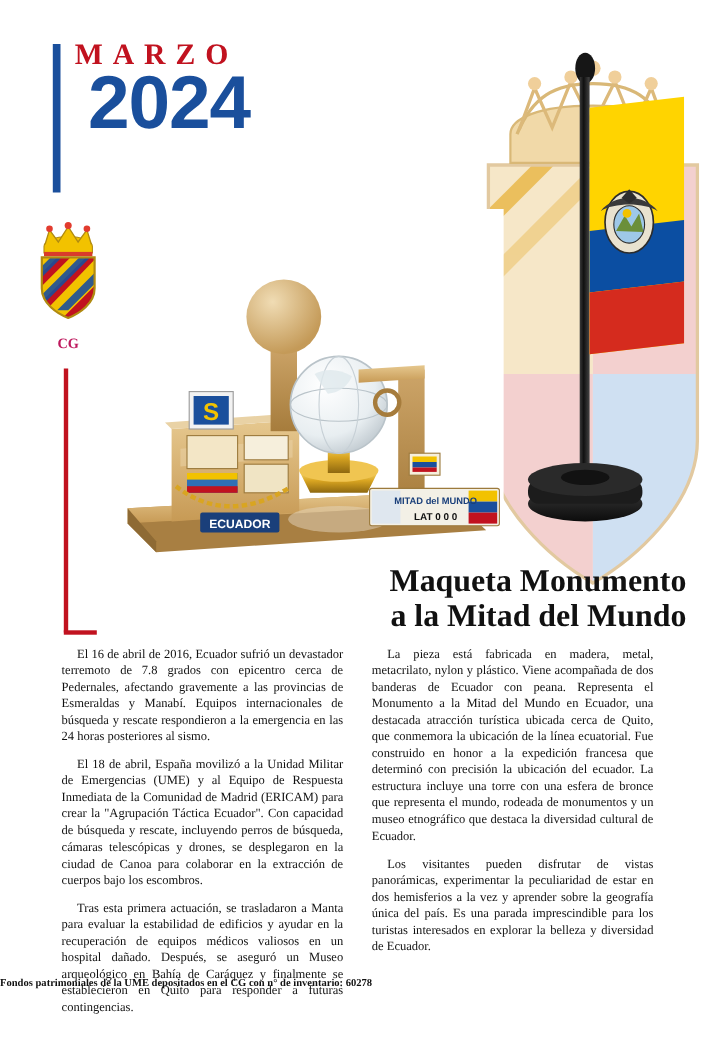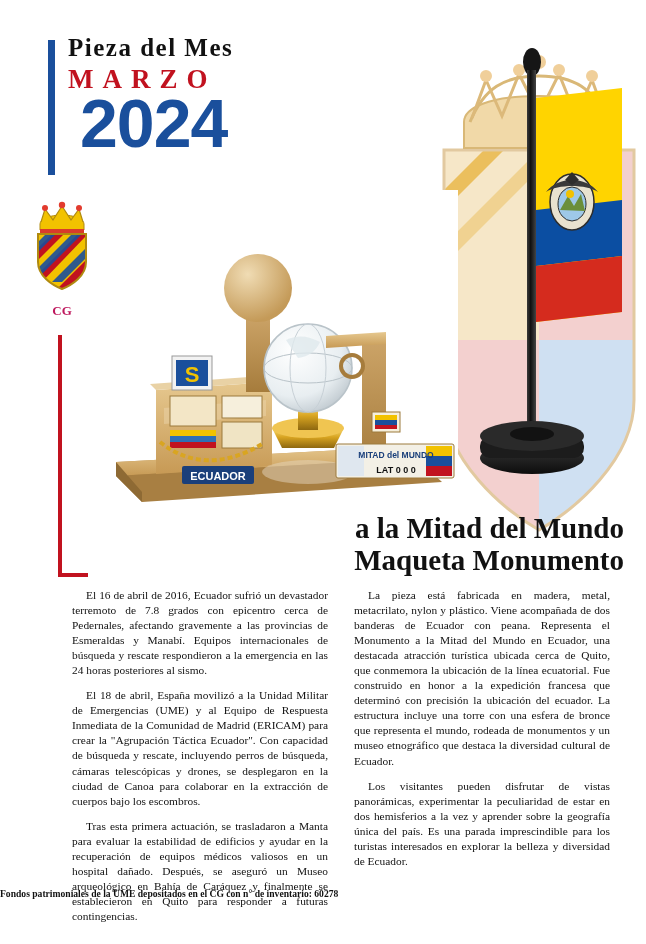--- a/index.html
+++ b/index.html
@@ -136,21 +136,21 @@
     font-weight: bold;
     font-size: 29px;
     line-height: 1.12;
     color: #111;
     z-index: 6;
   }
 
   
   .columns {
     position: absolute;
-    left: 72px;
+    left: 56px;
     top: 588px;
     width: 538px;
     display: flex;
     gap: 26px;
     z-index: 6;
   }
   .col {
     width: 256px;
   }
   .col p {
@@ -206,21 +206,20 @@
     <circle cx="62" cy="46" r="6" fill="#f0cf9a"></circle>
     <circle cx="95" cy="40" r="6" fill="#f0cf9a"></circle>
     <circle cx="115" cy="32" r="7" fill="#f0cf9a"></circle>
     <circle cx="135" cy="40" r="6" fill="#f0cf9a"></circle>
     <circle cx="168" cy="46" r="6" fill="#f0cf9a"></circle>
   </g>
 </svg>
 
 <div class="header-rule"></div>
 <div class="header">
-  <div class="pieza-line">Pieza  del  Mes</div>
   <div class="month-line">MARZO</div>
   <div class="year-line">2024</div>
 </div>
 
 <div class="emblem-wrap">
   <svg width="72" height="96" viewBox="0 0 72 96" xmlns="http://www.w3.org/2000/svg">
 
     <g>
       <path d="M14,30 L58,30 L58,24 C58,19 48,15 36,15 C24,15 14,19 14,24 Z" fill="#f2c200" stroke="#b08a10" stroke-width="1"></path>
       <path d="M15,22 L19,9 L27,20 L36,6 L45,20 L53,9 L57,22" fill="#f2c200" stroke="#b08a10" stroke-width="1.2"></path>
@@ -373,22 +372,22 @@
     </g>
   </g>
 
   <ellipse cx="60" cy="418" rx="52" ry="16" fill="url(#baseG)"></ellipse>
   <rect x="8" y="396" width="104" height="22" rx="10" fill="#1c1c1c"></rect>
   <ellipse cx="60" cy="396" rx="52" ry="15" fill="#2a2a2a"></ellipse>
   <ellipse cx="60" cy="394" rx="22" ry="7" fill="#121212"></ellipse>
 </svg>
 
 <div class="title">
+  <div>Maqueta Monumento</div>
   <div>a la Mitad del Mundo</div>
-  <div>Maqueta Monumento</div>
 </div>
 
 <div class="columns">
   <div class="col">
     <p>El 16 de abril de 2016, Ecuador sufrió un devastador terremoto de 7.8 grados con epicentro cerca de Pedernales, afectando gravemente a las provincias de Esmeraldas y Manabí. Equipos internacionales de búsqueda y rescate respondieron a la emergencia en las 24 horas posteriores al sismo.</p>
     <p>El 18 de abril, España movilizó a la Unidad Militar de Emergencias (UME) y al Equipo de Respuesta Inmediata de la Comunidad de Madrid (ERICAM) para crear la "Agrupación Táctica Ecuador". Con capacidad de búsqueda y rescate, incluyendo perros de búsqueda, cámaras telescópicas y drones, se desplegaron en la ciudad de Canoa para colaborar en la extracción de cuerpos bajo los escombros.</p>
     <p>Tras esta primera actuación, se trasladaron a Manta para evaluar la estabilidad de edificios y ayudar en la recuperación de equipos médicos valiosos en un hospital dañado. Después, se aseguró un Museo arqueológico en Bahía de Caráquez y finalmente se establecieron en Quito para responder a futuras contingencias.</p>
   </div>
   <div class="col">
     <p>La pieza está fabricada en madera, metal, metacrilato, nylon y plástico. Viene acompañada de dos banderas de Ecuador con peana. Representa el Monumento a la Mitad del Mundo en Ecuador, una destacada atracción turística ubicada cerca de Quito, que conmemora la ubicación de la línea ecuatorial. Fue construido en honor a la expedición francesa que determinó con precisión la ubicación del ecuador. La estructura incluye una torre con una esfera de bronce que representa el mundo, rodeada de monumentos y un museo etnográfico que destaca la diversidad cultural de Ecuador.</p>

